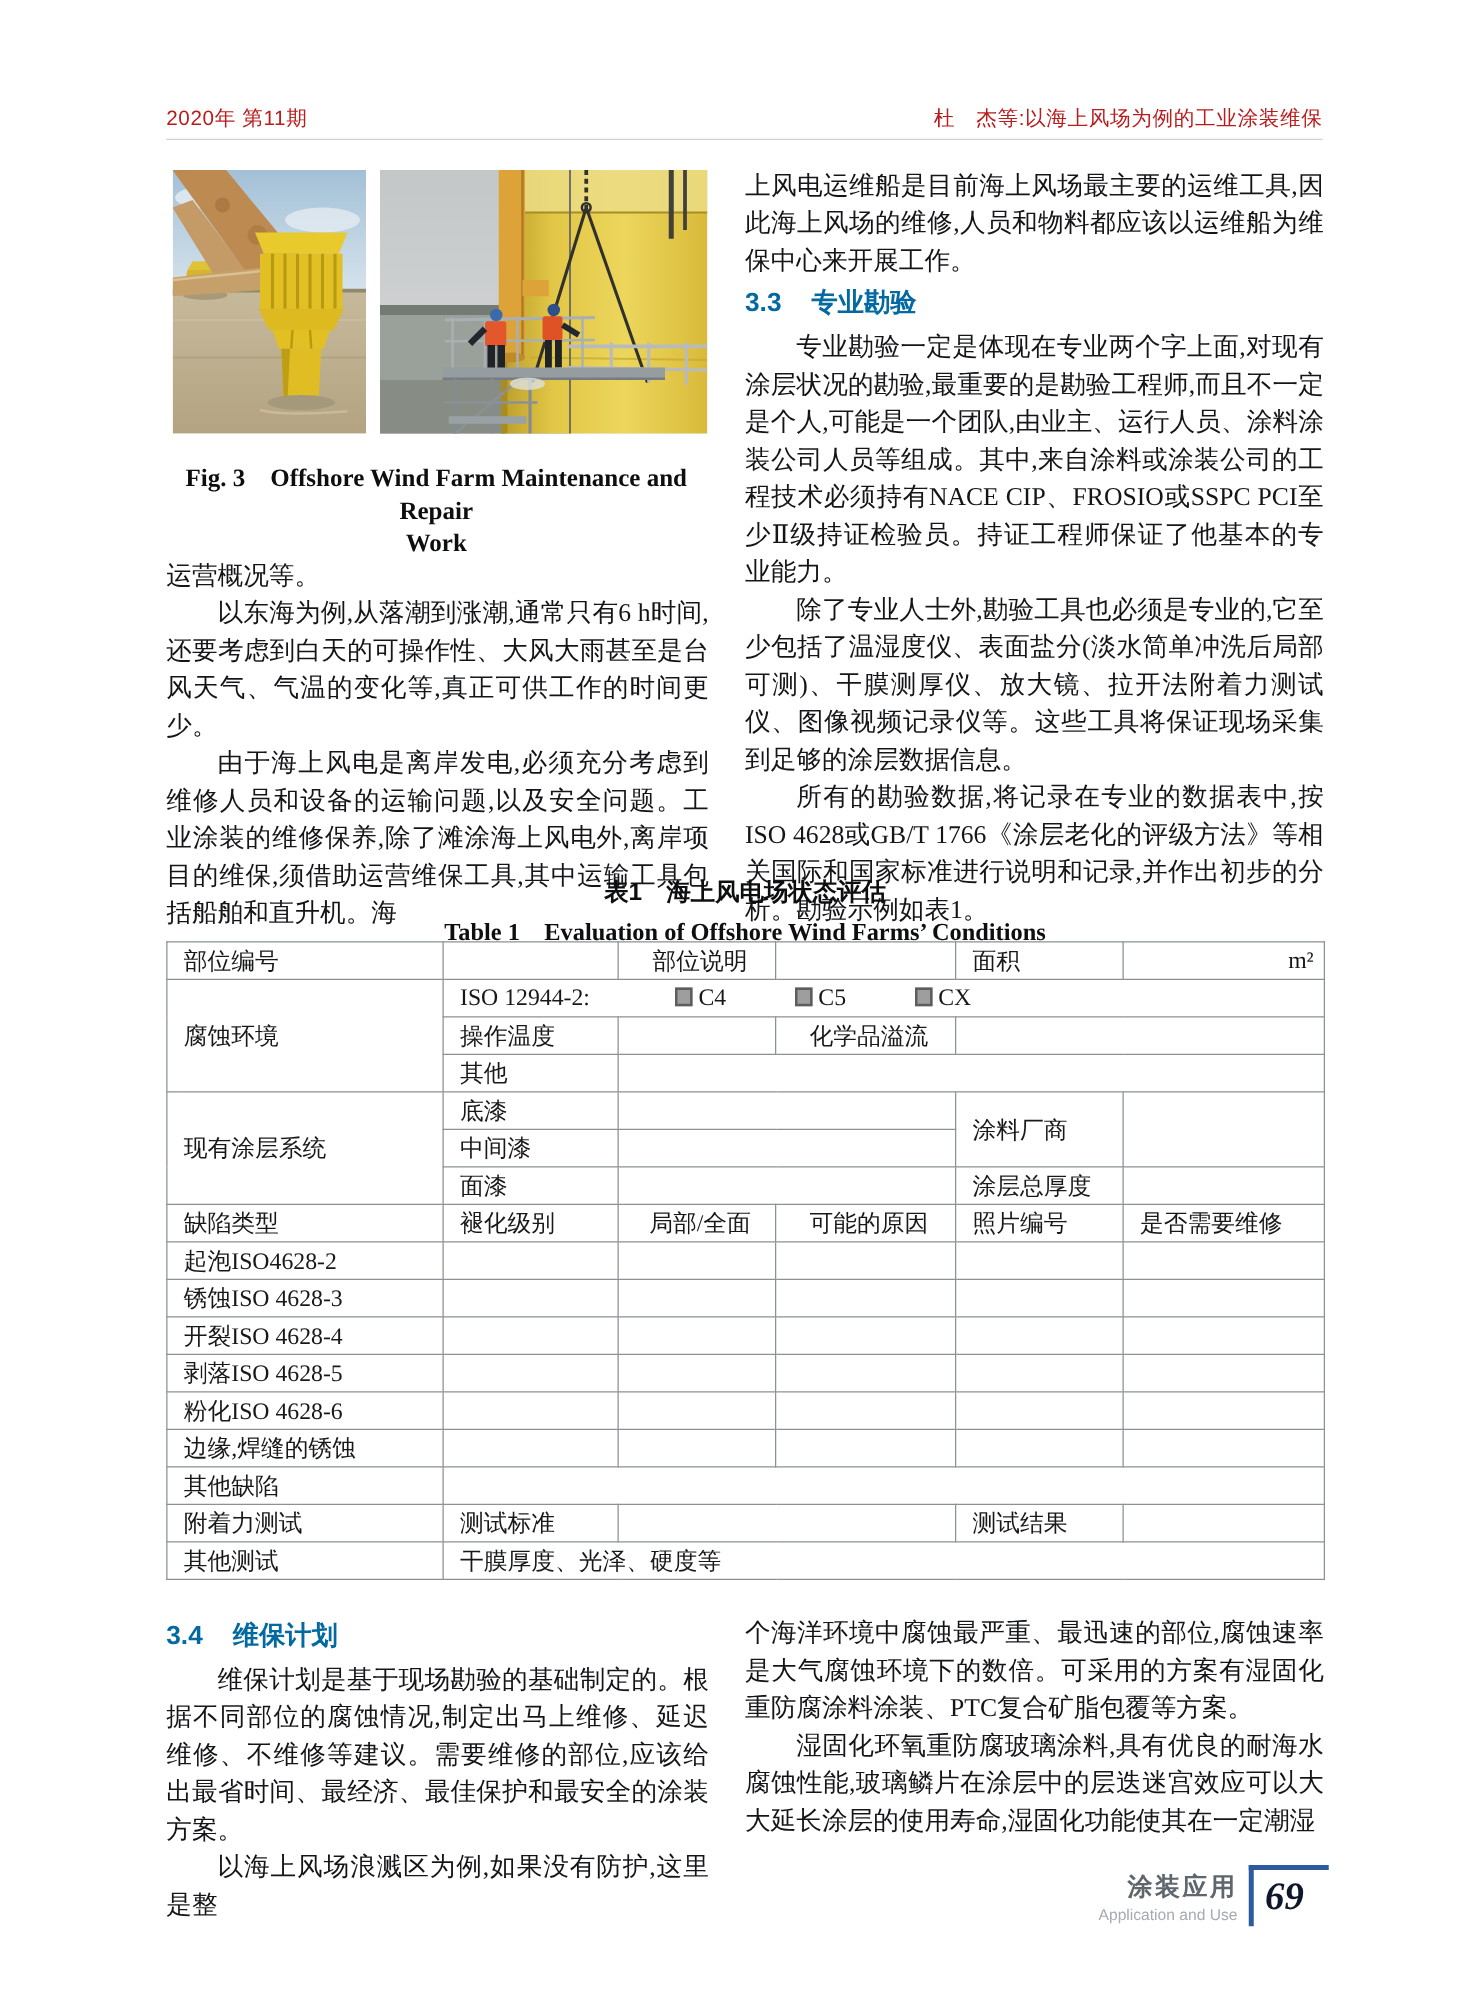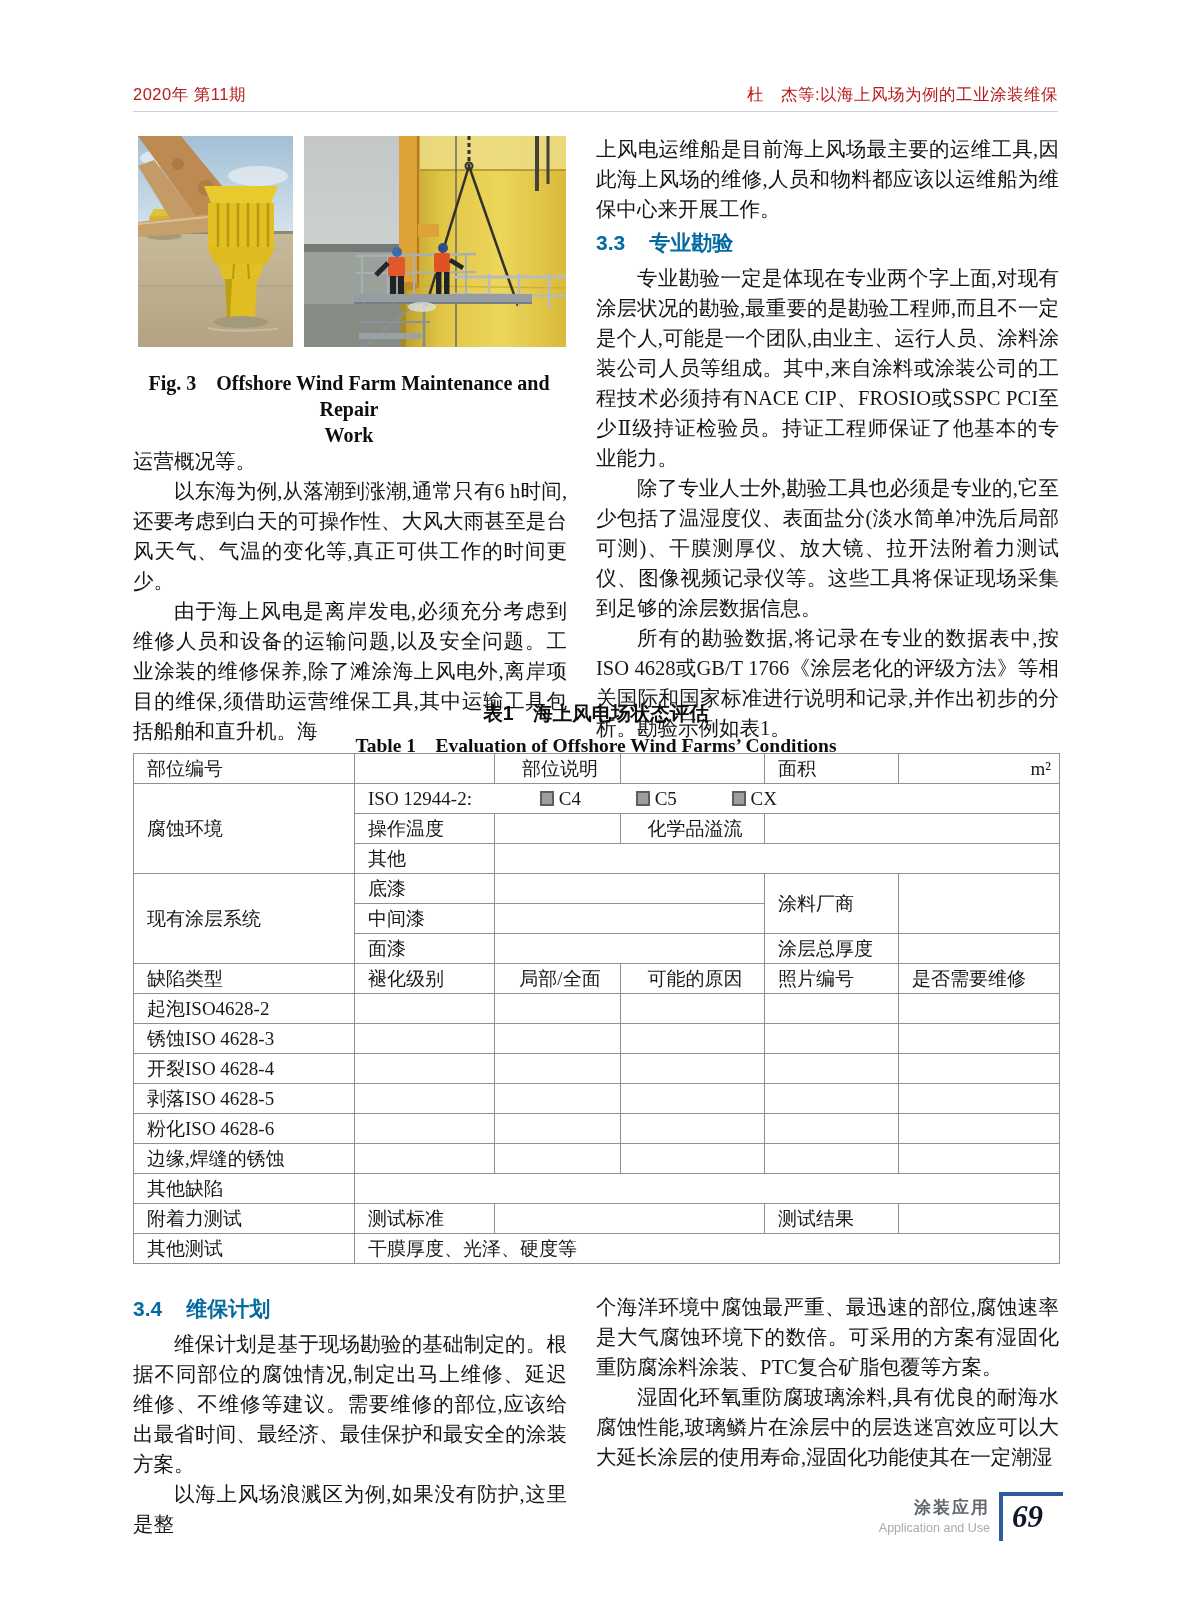--- a/index.html
+++ b/index.html
@@ -48,21 +48,21 @@
   td.c{text-align:center;padding-left:4px;}
   td.r{text-align:right;padding-right:12px;}
   .cb{display:inline-block;width:10px;height:11px;background:#9e9e9e;border:2px solid #5e5e5e;
       margin-right:5px;vertical-align:-1px;}
   .iso-label{margin-right:40px;}
   .cb-item{margin-right:27px;padding-left:23px;}
 
   
   .pfooter{position:absolute;top:1492px;right:124px;display:flex;align-items:flex-start;}
   .f-text{text-align:right;margin-right:9px;font-family:"Liberation Sans","DejaVu Sans",sans-serif;padding-top:4px;}
-  .f-zh{font-size:17px;font-weight:bold;color:#60666d;letter-spacing:2px;}
+  .f-zh{font-size:20px;font-weight:bold;color:#60666d;letter-spacing:2px;}
   .f-en{font-size:12.5px;color:#a6abb1;margin-top:2px;}
   .f-badge{border-top:4px solid #2e5b9f;border-left:4px solid #2e5b9f;height:49px;width:64px;
            padding:1px 0 0 9px;box-sizing:border-box;}
   .f-num{font-style:italic;font-weight:bold;font-size:31px;color:#0f172a;line-height:40px;}
 </style>
 </head>
 <body>
 
 <div class="page">
 

